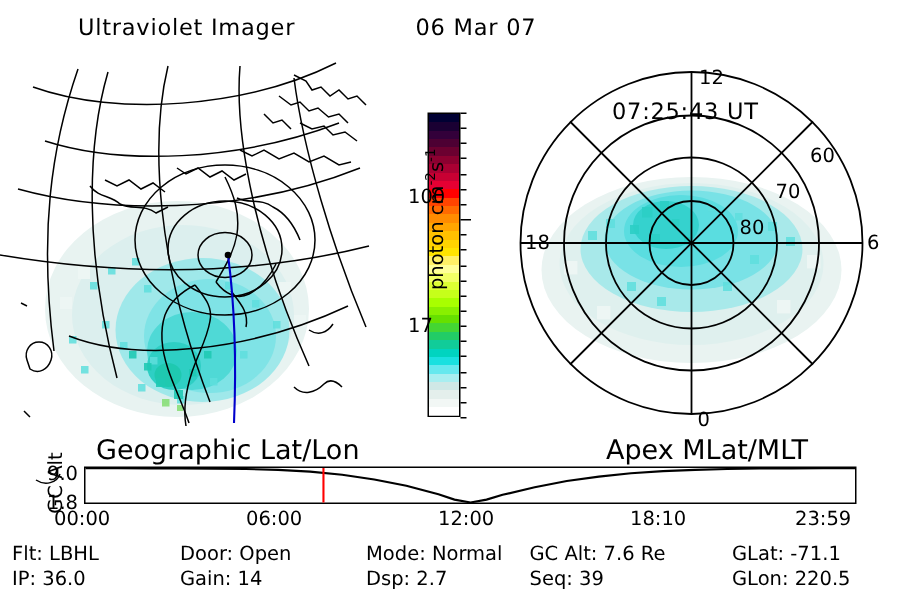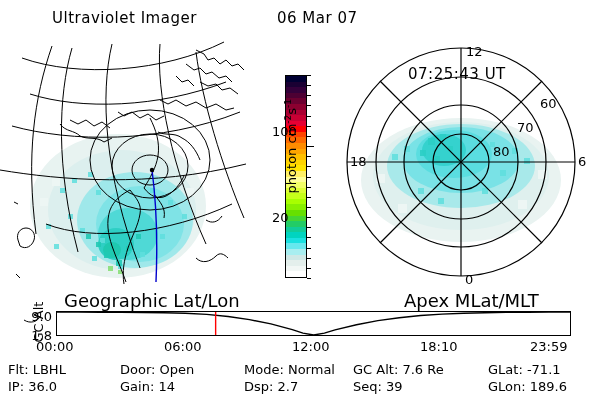--- a/index.html
+++ b/index.html
@@ -189,21 +189,21 @@
       <i class="tk-s" style="top: 132px;"></i>
       <i class="tk-s" style="top: 142.1px;"></i>
       <i class="tk-s" style="top: 152.3px;"></i>
       <i class="tk-s" style="top: 162.4px;"></i>
       <i class="tk-s" style="top: 172.5px;"></i>
       <i class="tk-s" style="top: 182.7px;"></i>
       <i class="tk-s" style="top: 192.8px;"></i>
       <i class="tk-s" style="top: 203px;"></i>
     </div>
   <span class="cbl" id="cbl-100" style="top:64px">100</span>
-  <span class="cbl" id="cbl-10" style="top:150px">20</span>
+  <span class="cbl" id="cbl-10" style="top:150px">17</span>
   <div id="cbar-axis-title">
     <span>photon cm</span><sup>-2</sup><span>s</span><sup>-1</sup>
   </div>
 </div>
 
 <div class="abs" id="mlt-panel">
   <svg width="268" height="252" viewBox="0 0 268 252">
     <defs>
       <clipPath id="dialClip">
           <circle cx="129" cy="124" r="114"></circle>
@@ -298,14 +298,14 @@
 <div class="abs" id="footer">
   <span class="frow1 fc0">Flt: LBHL</span>
   <span class="frow1 fc2">Mode: Normal</span>
   <span class="frow1 fc1">Door: Open</span>
   <span class="frow1 fc3">GC Alt: 7.6 Re</span>
   <span class="frow1 fc4">GLat: -71.1</span>
   <span class="frow2 fc0">IP: 36.0</span>
   <span class="frow2 fc1">Gain: 14</span>
   <span class="frow2 fc2">Dsp:    2.7</span>
   <span class="frow2 fc3">Seq: 39</span>
-  <span class="frow2 fc4">GLon: 189.6</span>
+  <span class="frow2 fc4">GLon: 220.5</span>
 </div>
 
 </body></html>

